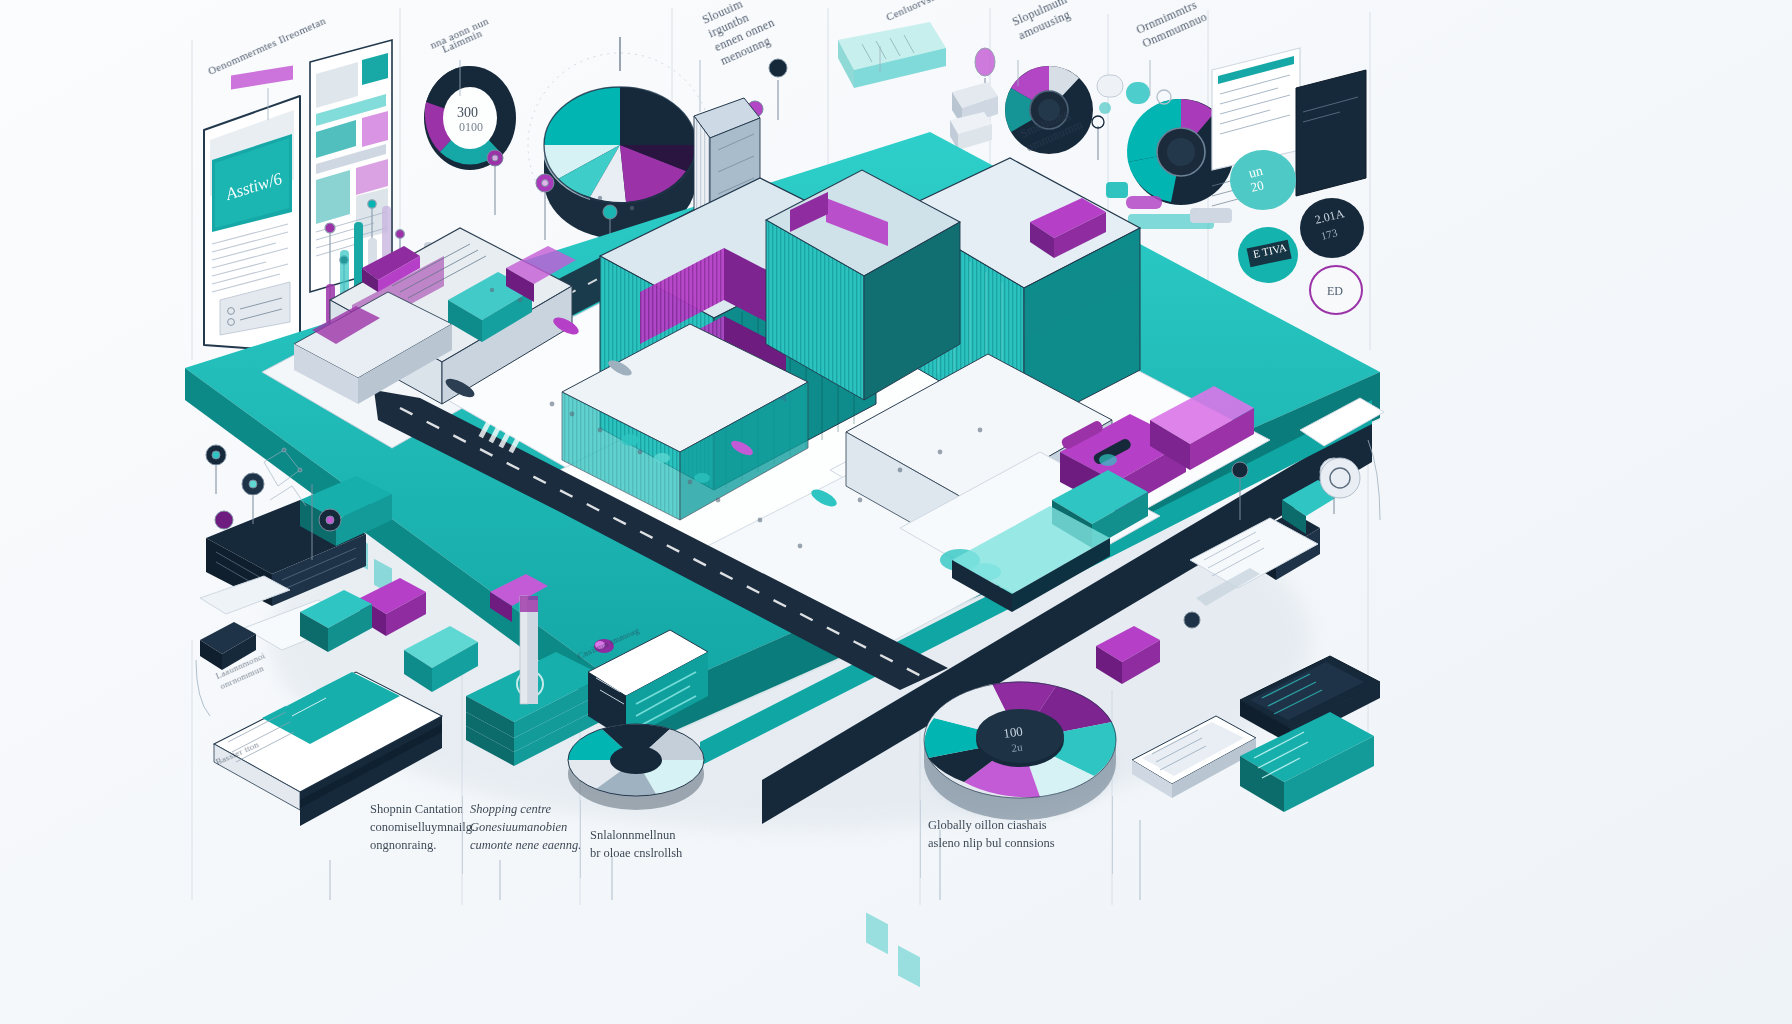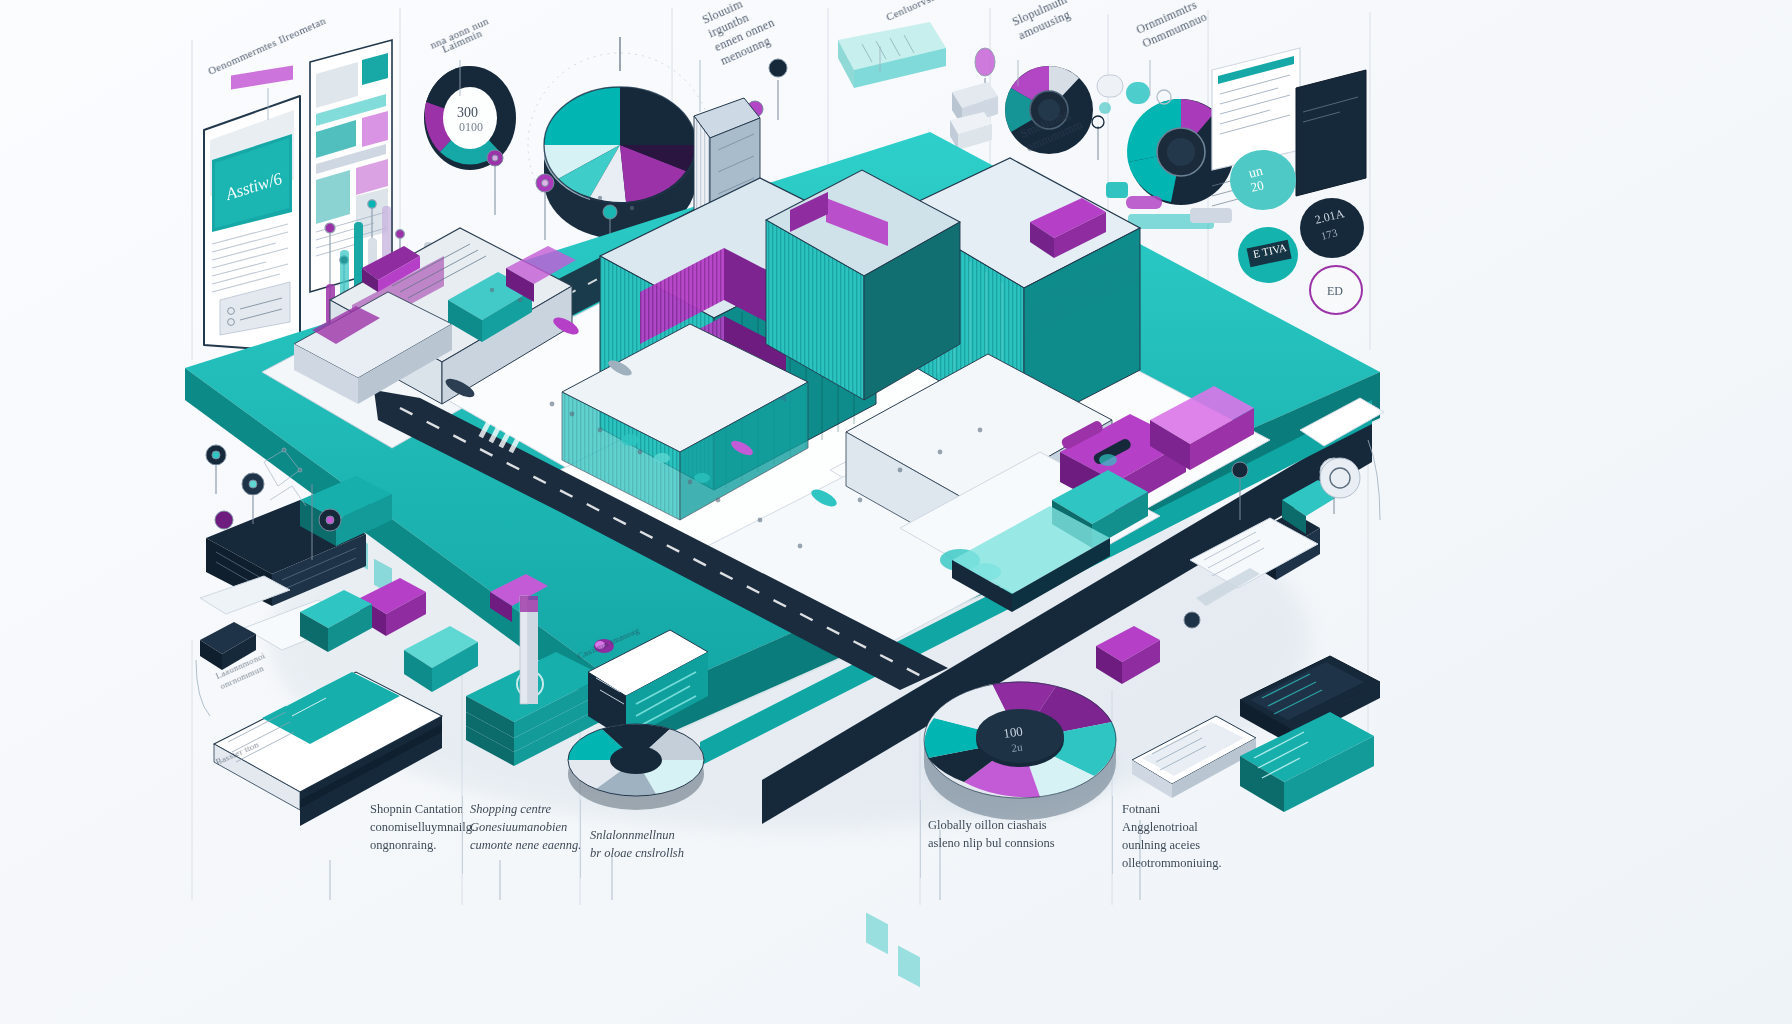--- a/index.html
+++ b/index.html
@@ -827,29 +827,25 @@
 <div class="plabel rot small" style="left:214px;top:758px;width:120px;">Basster tton</div>
 
 <div class="caption" style="left:322px;top:800px;width:135px;margin-left:48px;">Shopnin Cantation
 conomiselluymnailg.
 ongnonraing.</div>
 
 <div class="caption" style="left:470px;top:800px;width:140px;font-style:italic;">Shopping centre
 Gonesiuumanobien
 cumonte nene eaenng.</div>
 
-<div class="caption" style="left:590px;top:826px;width:150px;font-style:italic;">Snlalonnmellnun
+<div class="caption" style="left:590px;top:826px;width:150px;">Snlalonnmellnun
 br oloae cnslrollsh</div>
 
 <div class="caption" style="left:928px;top:816px;width:180px;">Globally oillon ciashais
 asleno nlip bul connsions</div>
 
-<div class="caption" style="left:1122px;top:800px;width:160px;">Fotnani
-Angglenotrioal
-ounlning aceies
-olleotrommoniuing.</div>
 
 <div class="divider" style="left:462px;top:796px;height:78px;"></div>
 <div class="divider" style="left:580px;top:800px;height:78px;"></div>
 <div class="divider" style="left:920px;top:800px;height:78px;"></div>
 <div class="divider" style="left:1112px;top:796px;height:78px;"></div>
 
 </div>
 
 </body></html>

